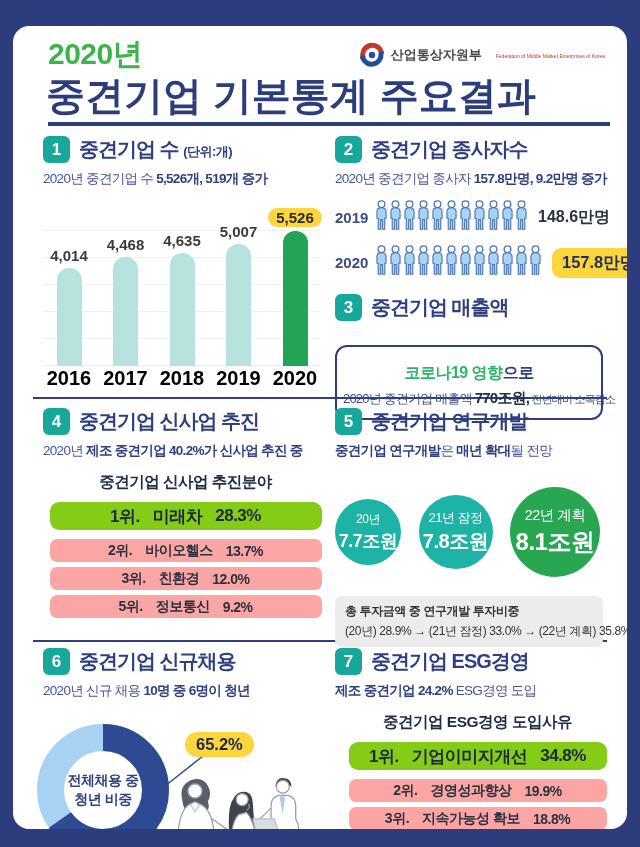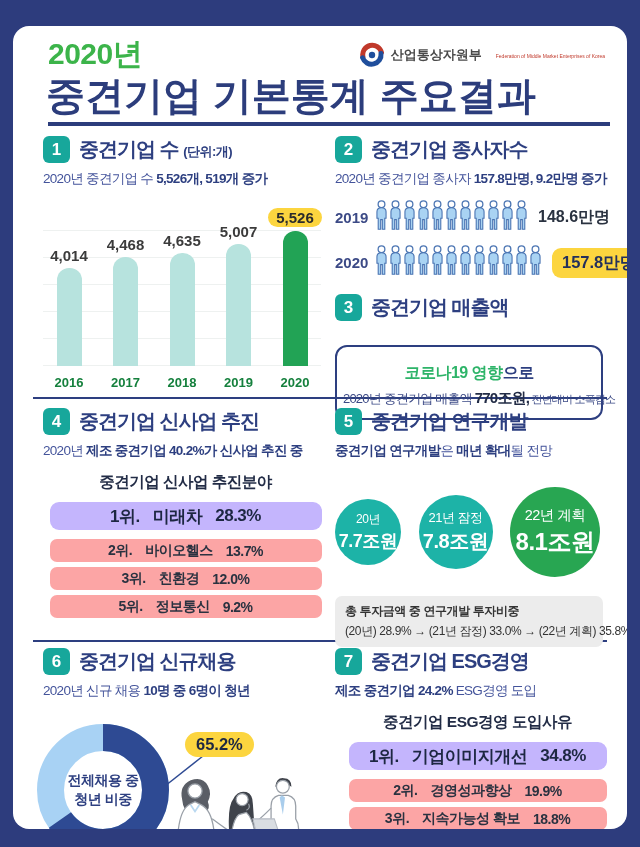--- a/index.html
+++ b/index.html
@@ -38,42 +38,42 @@
   .subtitle b { color:#2d3f80; }
   .divider { position:absolute; left:20px; width:574px; height:2px; background:#2d3f80; }
   
   .chart { position:relative; margin-top:10px; height:192px; width:278px; }
   .gridline { position:absolute; left:0; width:100%; height:1px; background:#eef1f0; }
   .bars { position:absolute; inset:0; display:flex; justify-content:space-between; }
   .bar-col { width:52px; display:flex; flex-direction:column; align-items:center; justify-content:flex-end; }
   .bar-value { font-size:15px; font-weight:bold; color:#3b3b3b; margin-bottom:4px; white-space:nowrap; }
   .bar-value.hl { background:#fcd53f; border-radius:10px; padding:1px 8px; color:#2b2b2b; }
   .bar { width:25px; border-radius:12px 12px 0 0; }
-  .bar-x { height:24px; display:flex; align-items:flex-end; font-size:13px; font-weight:bold; color:#15803d; }
+  .bar-x { height:24px; display:flex; align-items:flex-end; font-size:20px; font-weight:bold; color:#000000; }
   
   .people-rows { margin-top:12px; display:flex; flex-direction:column; gap:10px; }
   .people-row { display:flex; align-items:center; }
   .people-year { width:40px; font-size:15px; color:#3c4a86; font-weight:bold; flex:0 0 auto; }
   .people-icons { display:flex; gap:1px; flex:0 0 auto; }
   .people-value { margin-left:10px; font-size:16px; font-weight:bold; color:#2a3240; white-space:nowrap; }
   .people-value.hl { background:#fcd53f; border-radius:9px; padding:4px 10px; font-size:16.5px; color:#23305c; }
   
   .sales-box { margin-top:24px; border:2px solid #2d3f80; border-radius:12px; padding:16px 6px 10px; text-align:center; }
   .sales-l1 { font-size:16px; font-weight:bold; color:#2d3f80; letter-spacing:-0.5px; }
   .sales-l1 .green { color:#2eb469; }
   .sales-l2 { margin-top:5px; font-size:13px; color:#3c4a86; letter-spacing:-0.8px; white-space:nowrap; }
   .sales-l2 .big { font-size:15px; font-weight:bold; color:#222c46; }
   .sales-l2 .small { font-size:11px; }
   
   .rank-heading { margin-top:12px; text-align:center; font-size:15.5px; font-weight:bold; color:#222c46; letter-spacing:-0.5px; }
   .rank-list { margin-top:9px; display:flex; flex-direction:column; gap:5px; align-items:center; }
   .rank-row { width:272px; background:#fca5a5; border-radius:7px; height:23px;
               display:flex; align-items:center; justify-content:center; gap:13px;
               font-size:14px; font-weight:bold; color:#2a3240; letter-spacing:-0.5px; }
-  .rank-row.hl { background:#c4b5fd; height:28px; font-size:17px; border-radius:9px; color:#1d2742; margin-bottom:4px; }
+  .rank-row.hl { background:#84cc16; height:28px; font-size:17px; border-radius:9px; color:#1d2742; margin-bottom:4px; }
   
   .rnd-circles { margin-top:24px; display:flex; align-items:center; justify-content:space-between; width:265px; height:96px; }
   .rnd-circle { border-radius:50%; color:#fff; display:flex; flex-direction:column; align-items:center; justify-content:center; text-align:center; letter-spacing:-0.5px; }
   .rnd-circle .l1 { font-weight:normal; }
   .rnd-circle .l2 { font-weight:bold; margin-top:1px; }
   .rnd-note { margin-top:16px; width:268px; background:#ececec; border-radius:7px; padding:7px 10px; letter-spacing:-0.4px; }
   .rnd-note .t { font-size:12px; font-weight:bold; color:#333; }
   .rnd-note .v { font-size:12px; color:#333; margin-top:3px; white-space:nowrap; }
   
   .donut-wrap { position:absolute; left:-6px; top:76px; width:132px; height:132px; }

